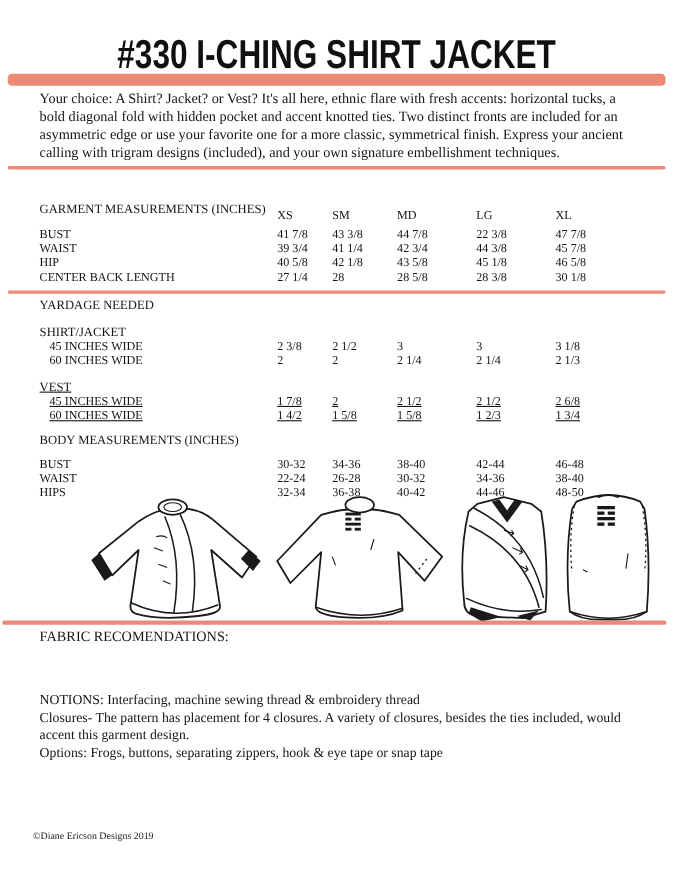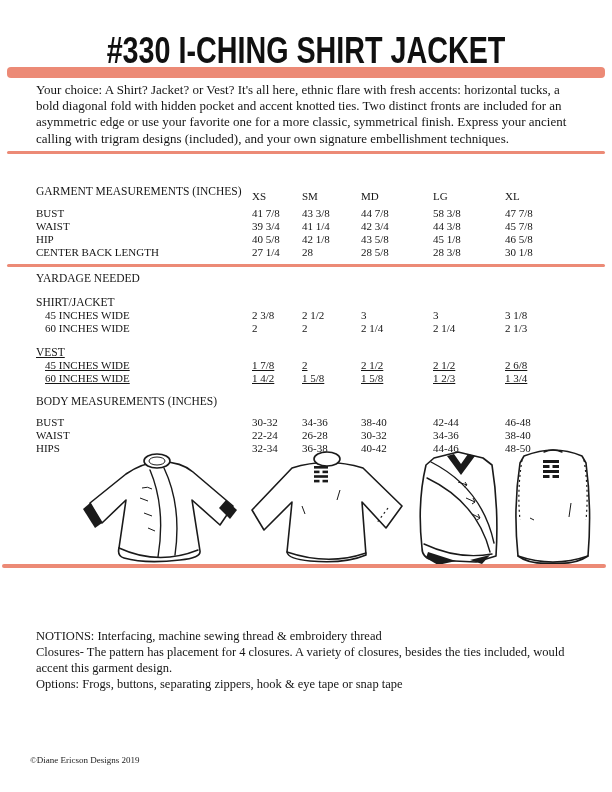--- a/index.html
+++ b/index.html
@@ -65,21 +65,21 @@
     </div>
   </div>
 
   <div class="sect heading" style="top:185px;">GARMENT MEASUREMENTS (INCHES)</div>
   <div class="sect" style="top:207px;">
     <div class="trow">
       <span>BUST</span>
       <span>41 7/8</span>
       <span>43 3/8</span>
       <span>44 7/8</span>
-      <span>58 3/8</span>
+      <span>22 3/8</span>
       <span>47 7/8</span>
     </div>
     <div class="trow">
       <span>WAIST</span>
       <span>39 3/4</span>
       <span>41 1/4</span>
       <span>42 3/4</span>
       <span>44 3/8</span>
       <span>45 7/8</span>
     </div>
@@ -229,19 +229,20 @@
           <rect class="dk" x="513" y="22" width="16" height="3"></rect>
           <rect class="dk" x="513" y="27" width="6.5" height="3"></rect>
           <rect class="dk" x="522.5" y="27" width="6.5" height="3"></rect>
         </g>
       </g>
     </svg>
   </div>
 
   <div id="rule4" class="rule"></div>
 
+  <div class="fab" style="top:571px;font-size:13px;">FABRIC RECOMENDATIONS:</div>
   <div class="fab" style="top:629px;">NOTIONS: Interfacing, machine sewing thread &amp; embroidery thread</div>
   <div class="fab" style="top:645px;">Closures- The pattern has placement for 4 closures. A variety of closures, besides the ties included, would accent this garment design.</div>
   <div class="fab" style="top:677px;">Options: Frogs, buttons, separating zippers, hook &amp; eye tape or snap tape</div>
 
   <div id="footer">©Diane Ericson Designs 2019</div>
 
 </div>
 
 </body></html>

